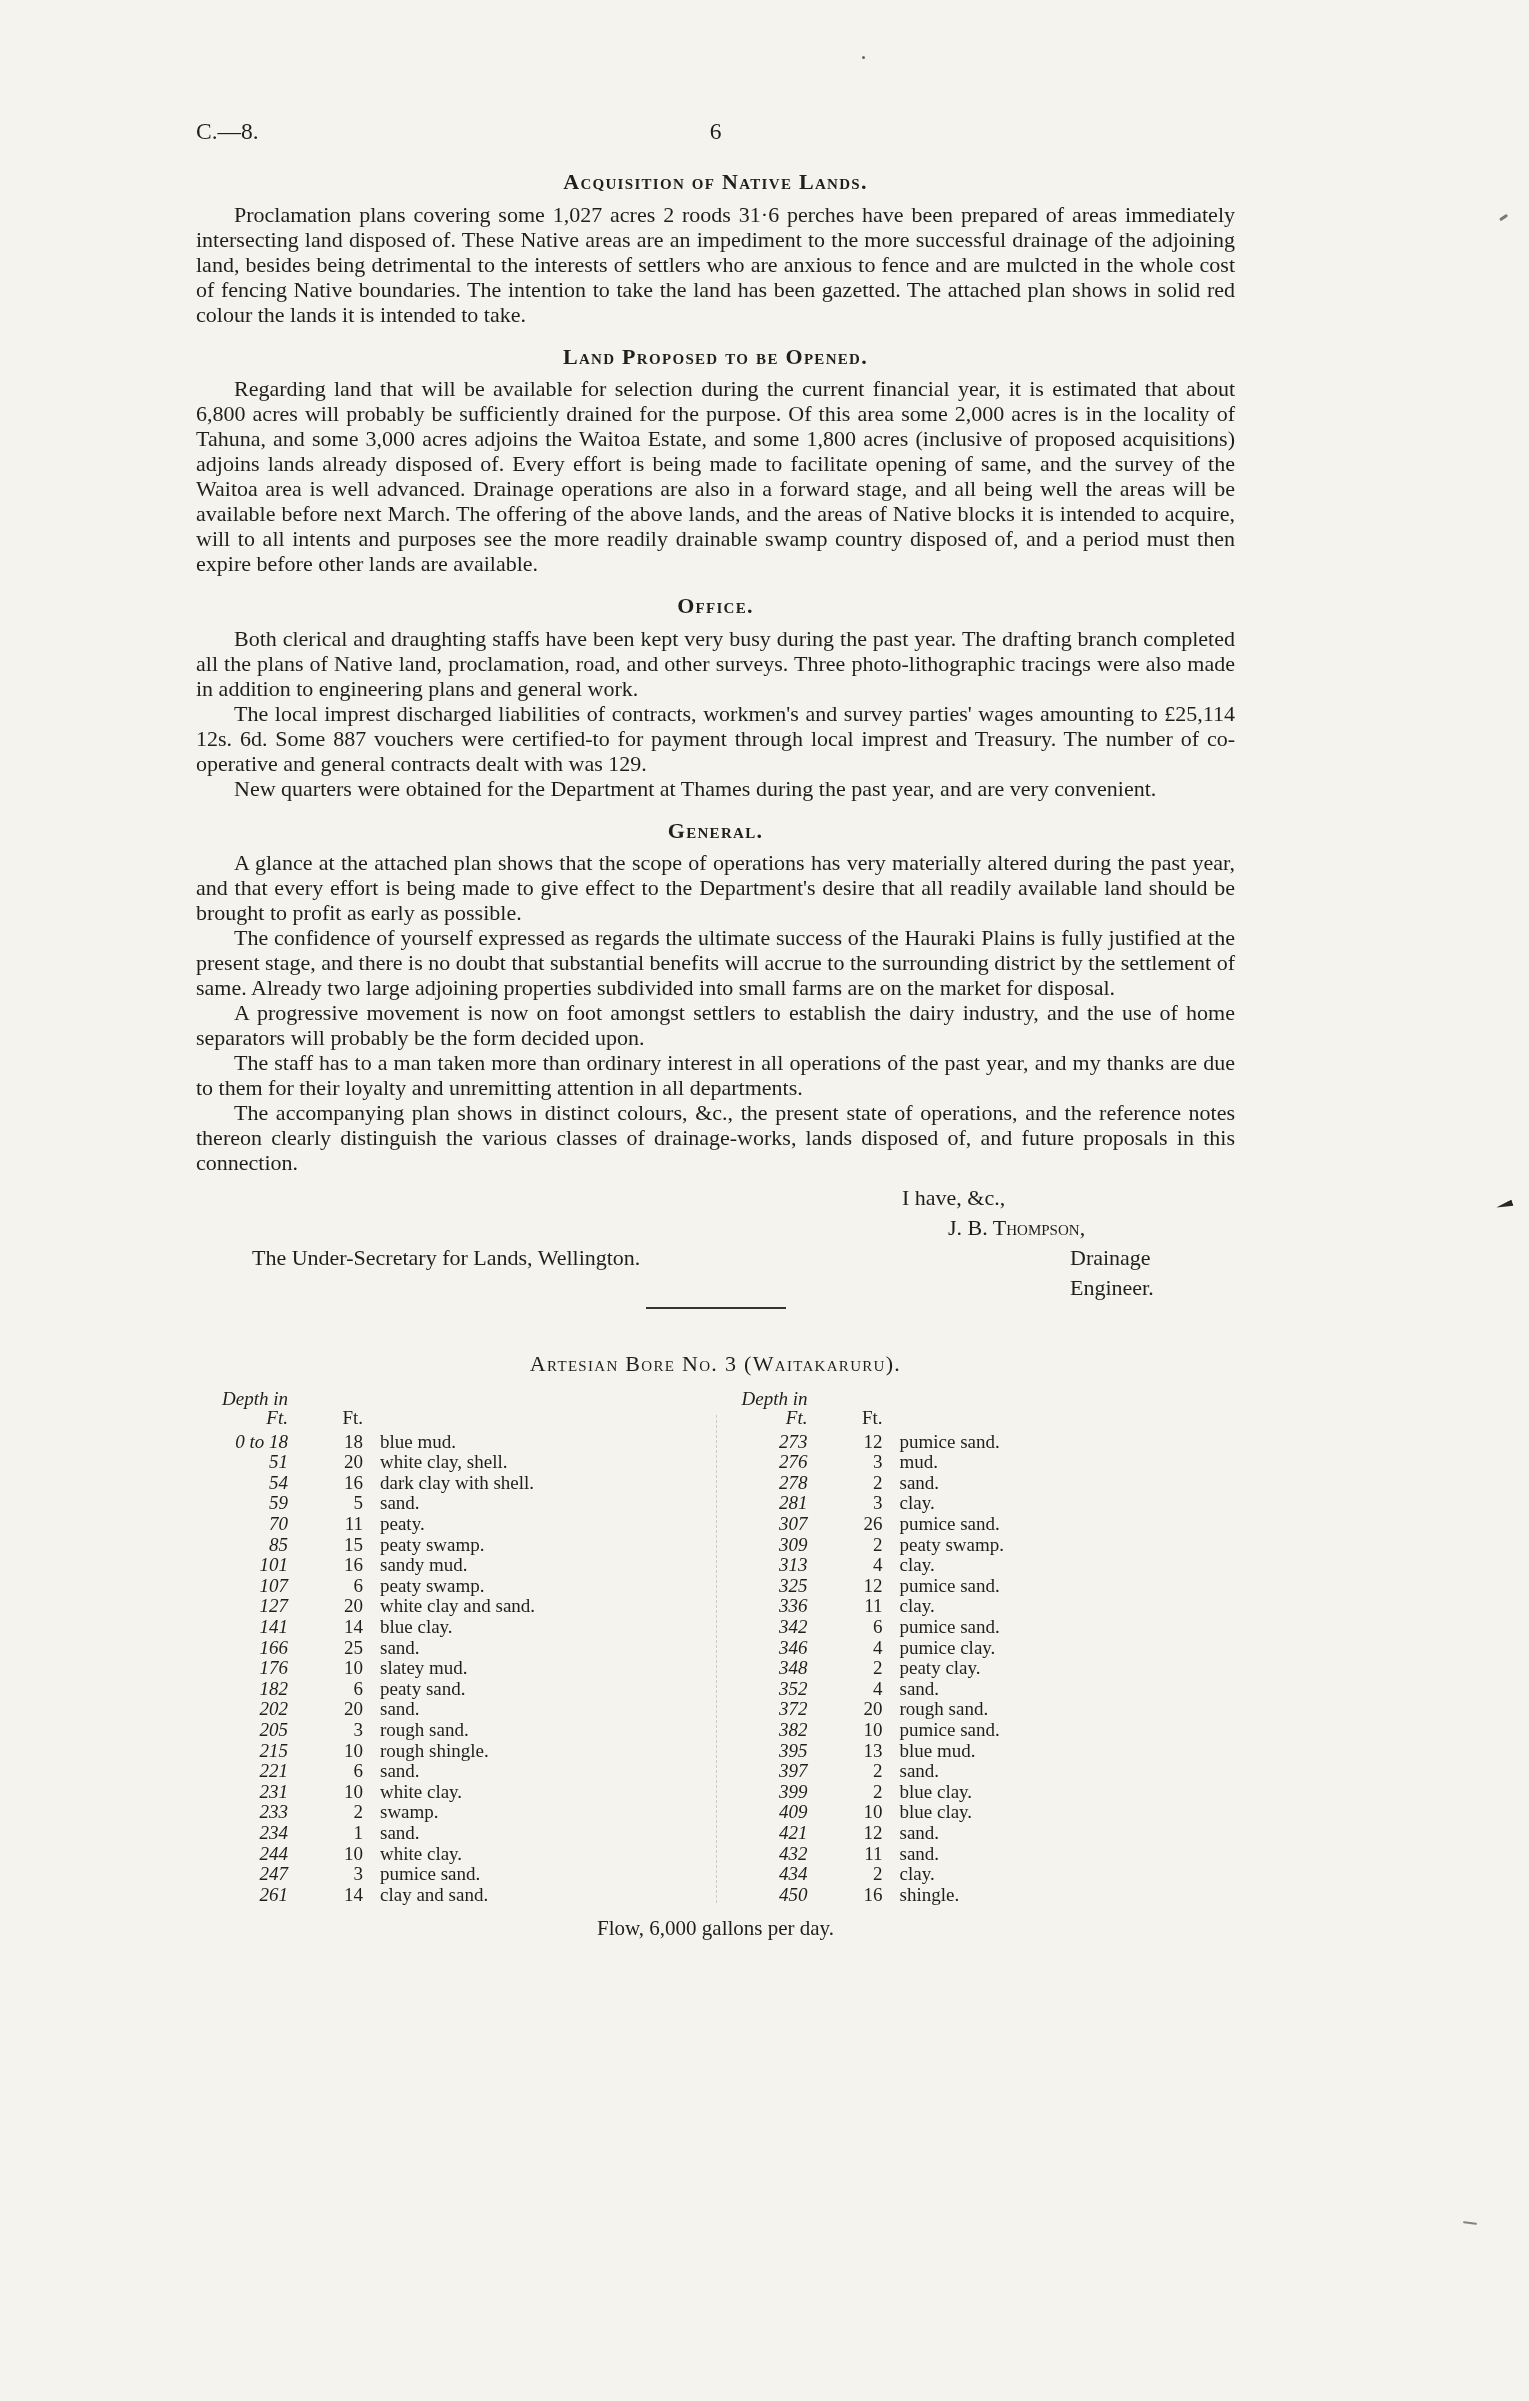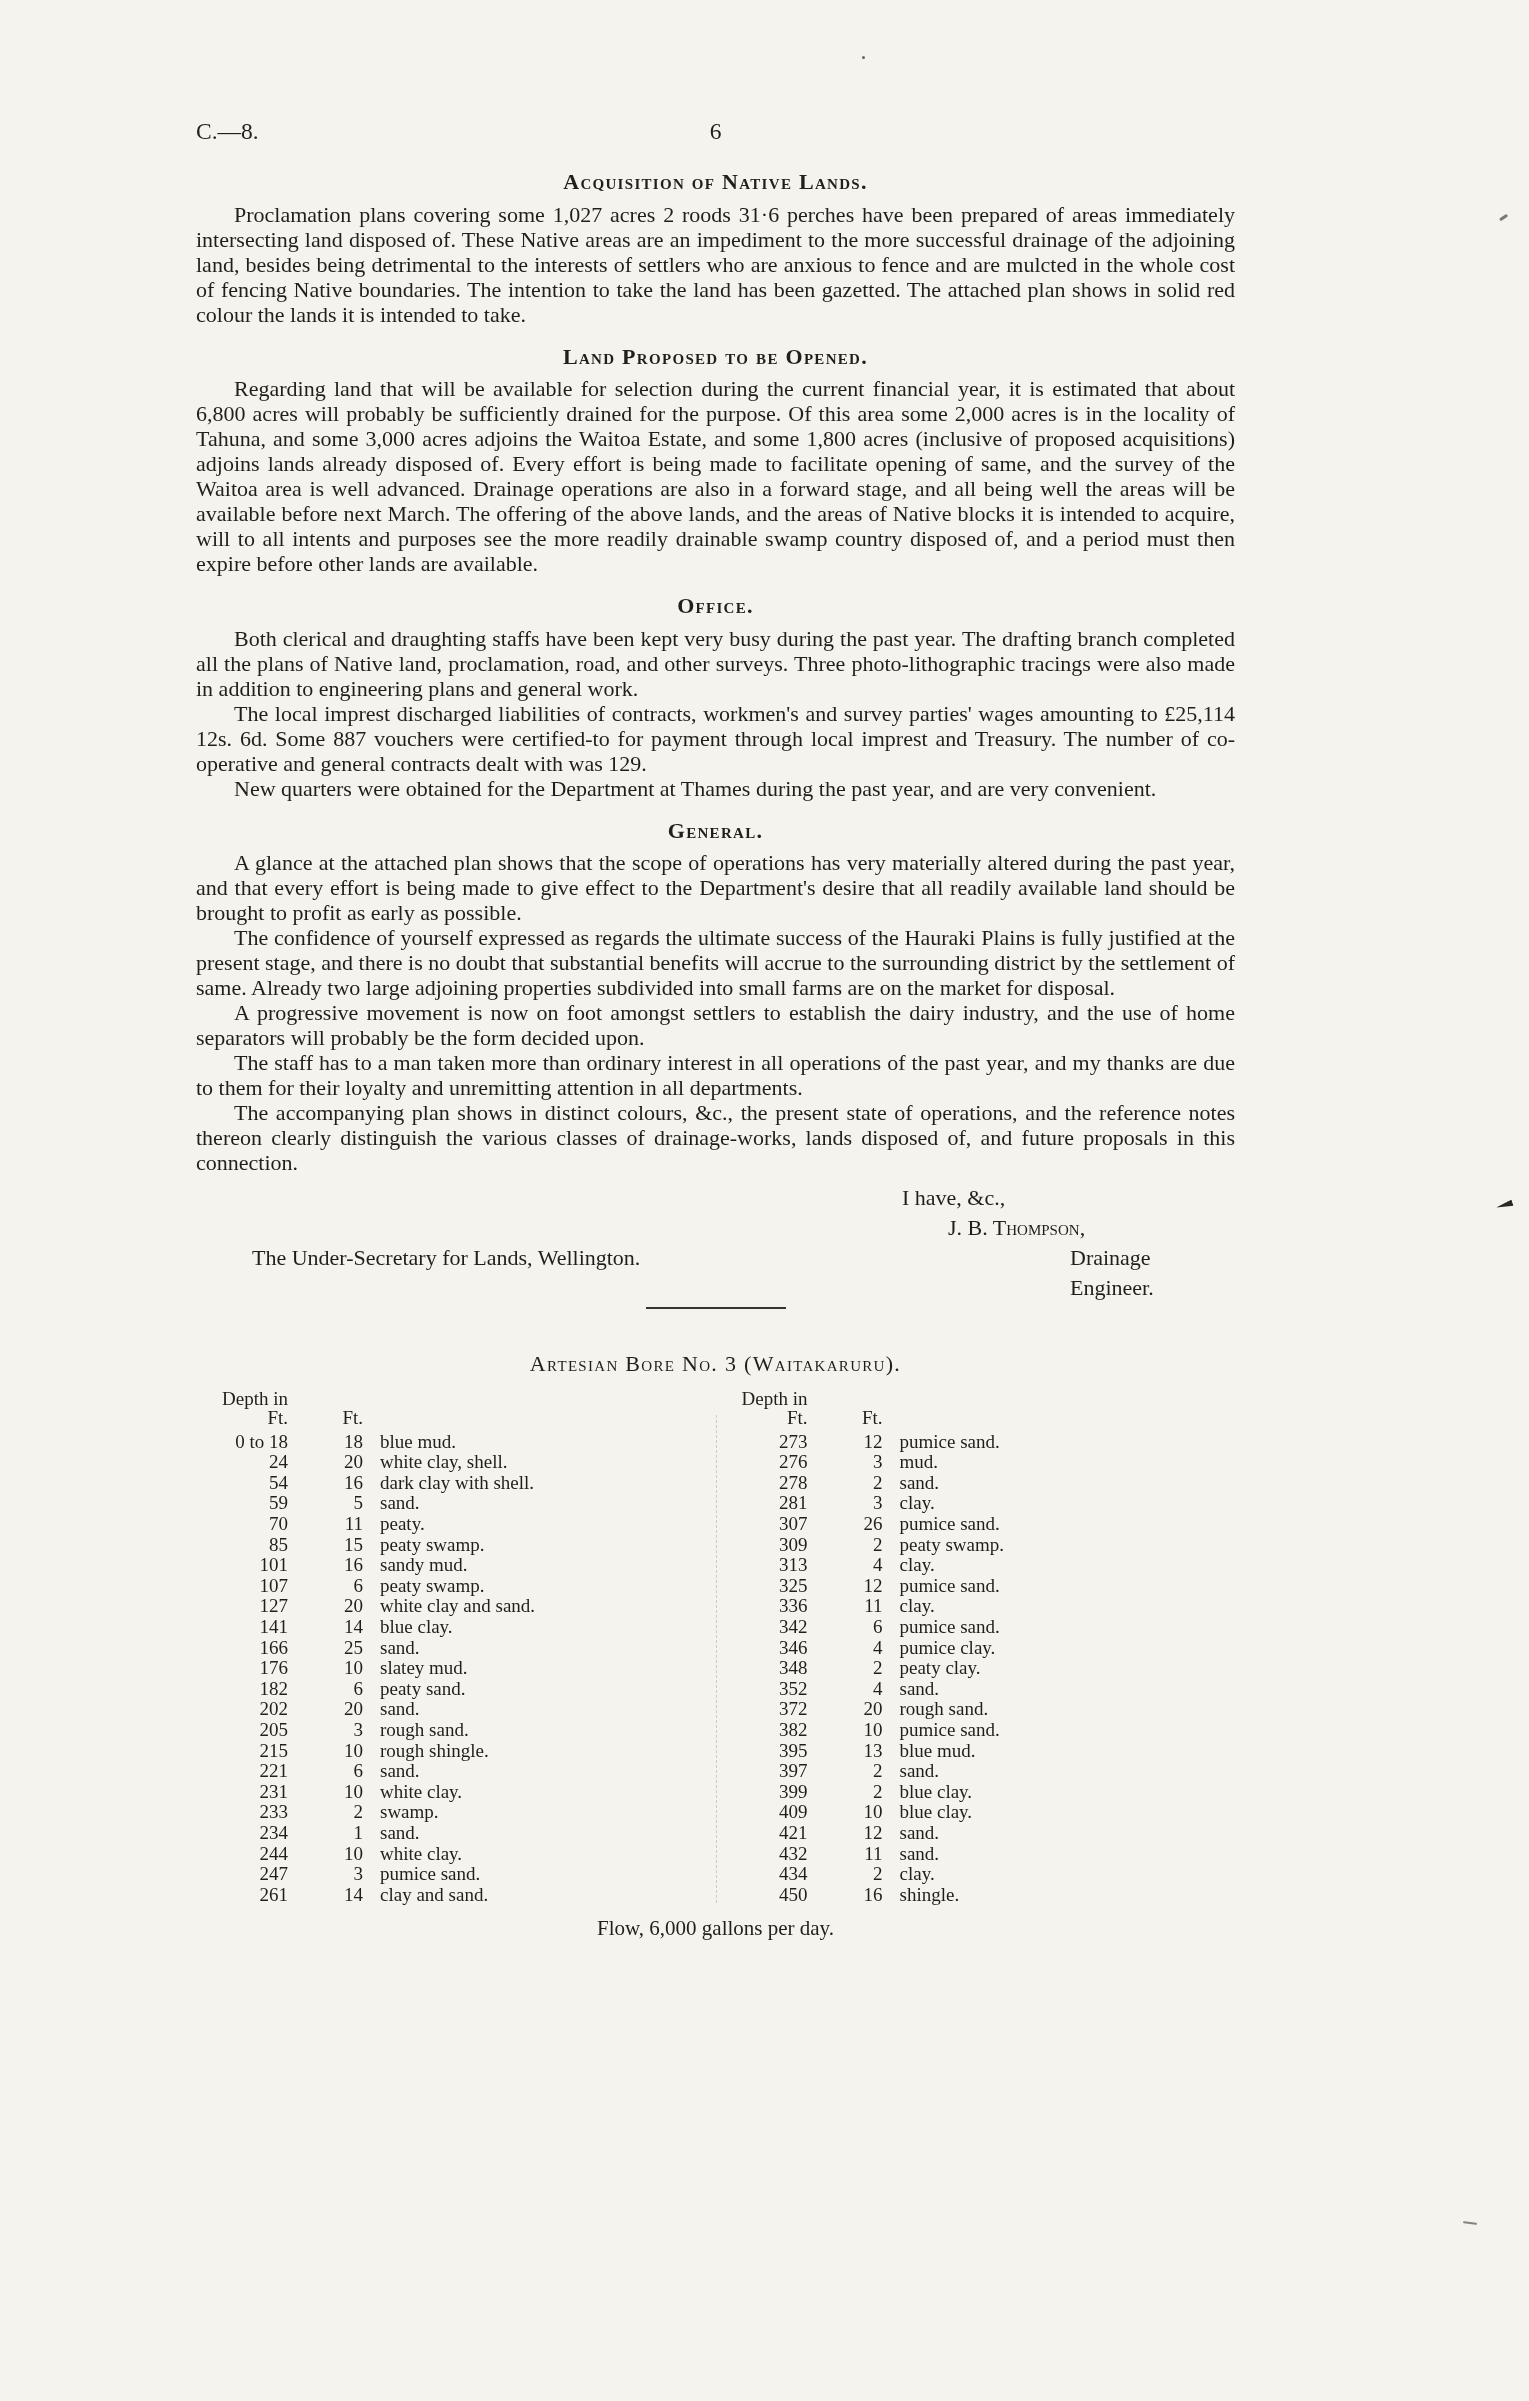--- a/index.html
+++ b/index.html
@@ -70,21 +70,21 @@
   }
   .bore-group { width: 50%; }
   .bore-head-row, .bore-row {
     display: grid;
     grid-template-columns: 92px 75px 1fr;
     font-size: 19px;
     line-height: 20.6px;
   }
   .bore-head-row .cell { text-align: center; }
   .bore-head-row { line-height: 19.6px; }
-  .cell.depth { text-align: right; }
+  .cell.depth { text-align: right; font-style: italic; }
   .cell.thickness { text-align: right; }
   .cell.material { padding-left: 17px; text-align: left; white-space: nowrap; }
   .bore-body { margin-top: 3.9px; }
   .flow-note { text-align: center; font-size: 21px; margin-top: 10.5px; }
 
   
   .artifact { position: absolute; background: #2b281f; border-radius: 1.3px; }
   .artifact.a1 { left: 1496px; top: 1202px; width: 17px; height: 6.5px; transform: rotate(-18deg); clip-path: polygon(0 45%, 100% 0, 100% 100%); }
   .artifact.a2 { left: 862px; top: 56px; width: 3.3px; height: 3.3px; border-radius: 50%; opacity: .7; }
   .artifact.a3 { left: 1463px; top: 2222px; width: 14.4px; height: 2px; opacity: .55; transform: rotate(8deg); }
@@ -149,21 +149,21 @@
           <span class="cell depth">Ft.</span>
           <span class="cell thickness">Ft.</span>
         </div>
         <div class="bore-body" id="bore-left">
             <div class="bore-row">
               <span class="cell depth">0 to  18</span>
               <span class="cell thickness">18</span>
               <span class="cell material">blue mud.</span>
             </div>
             <div class="bore-row">
-              <span class="cell depth">24</span>
+              <span class="cell depth">51</span>
               <span class="cell thickness">20</span>
               <span class="cell material">white clay, shell.</span>
             </div>
             <div class="bore-row">
               <span class="cell depth">54</span>
               <span class="cell thickness">16</span>
               <span class="cell material">dark clay with shell.</span>
             </div>
             <div class="bore-row">
               <span class="cell depth">59</span>

